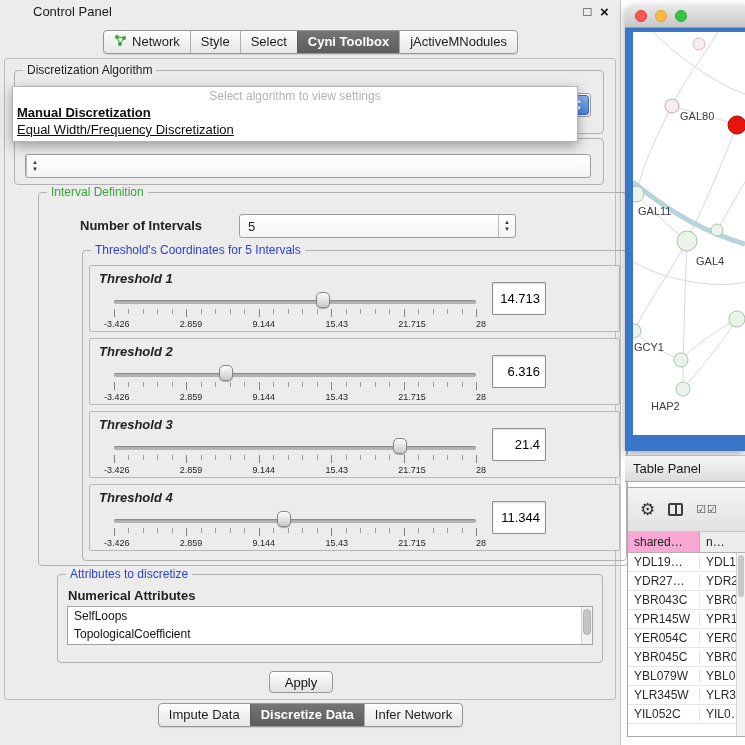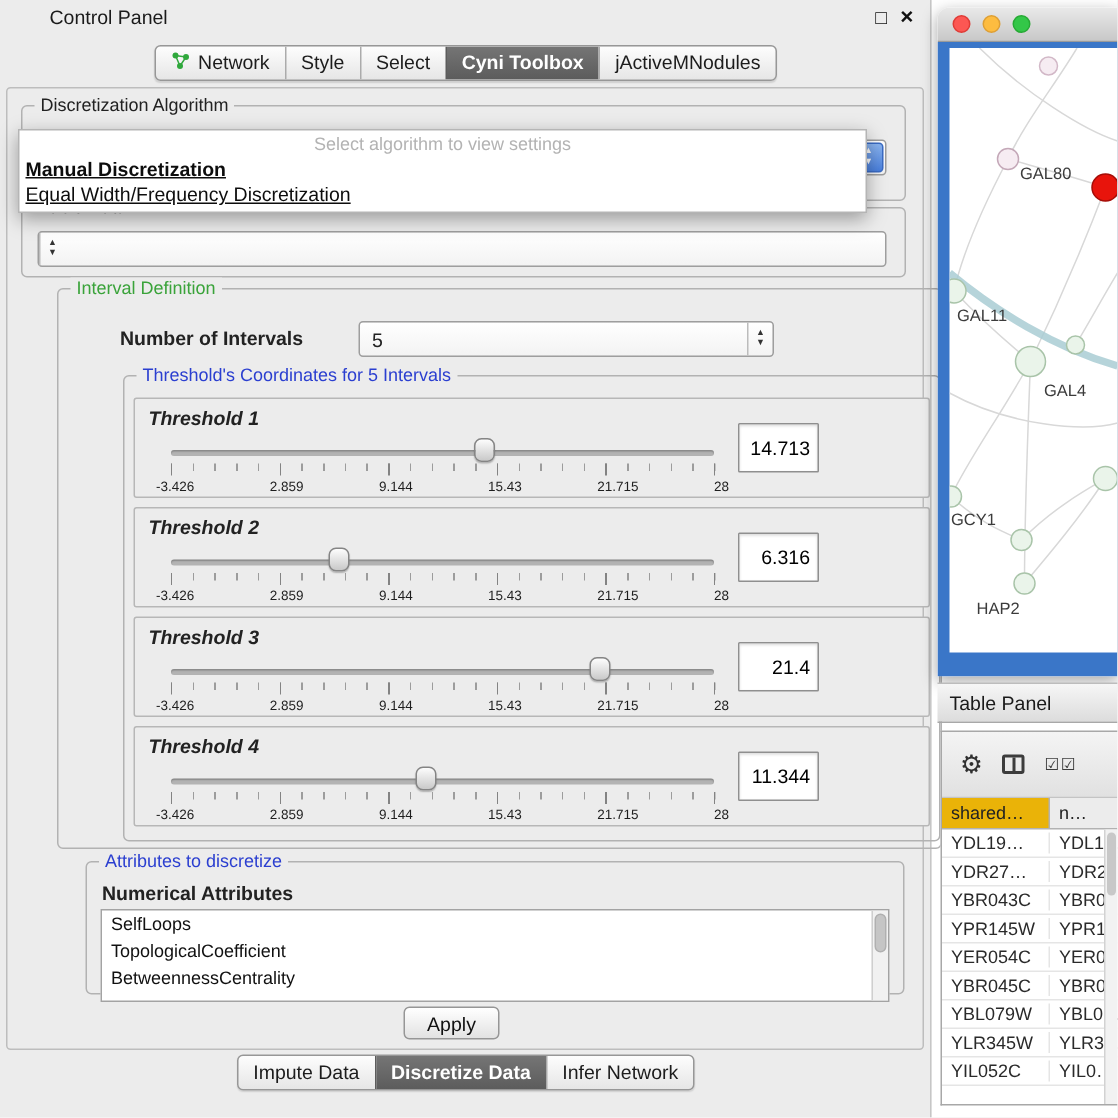--- a/index.html
+++ b/index.html
@@ -80,21 +80,21 @@
     background-image:repeating-linear-gradient(90deg,#838383,#838383 1px,transparent 1px,transparent 72.4px); }
   .scale-labels { position:absolute; left:-10px; width:382px; top:28px;
     display:flex; justify-content:space-between; font-size:9px; color:#1e1e1e; }
   .th-value { position:absolute; left:402px; top:16px; width:54px; height:33px;
     background:#fff; border:1px solid #8f8f8f; border-radius:1px; font-size:13px;
     font-family:"Liberation Sans",sans-serif; text-align:right; padding:0 5px;
     box-shadow:inset 0 1px 2px rgba(0,0,0,.15); }
 
   .attr-group { left:52px; top:515px; width:546px; height:89px; }
   .attr-label { position:absolute; left:10px; top:13px; font-size:13px; font-weight:bold; }
-  .attr-list { position:absolute; left:9px; right:9px; top:31px; height:62px;
+  .attr-list { position:absolute; left:9px; right:9px; top:31px; height:39px;
     background:#fff; border:1px solid #a3a3a3; overflow:hidden; padding-right:12px; }
   .attr-item { font-size:12px; padding:1px 6px; line-height:16px; color:#111; white-space:nowrap; }
   .attr-scroll { position:absolute; right:0; top:0; bottom:0; width:11px;
     background:#f1f1f1; border-left:1px solid #cfcfcf; }
   .attr-thumb { margin:2px 1px; height:26px; background:#c5c5c5; border-radius:4px; border:1px solid #b0b0b0; }
 
   .apply-btn { position:absolute; left:264px; top:612px; width:64px; height:22px;
     background:linear-gradient(#ffffff,#e2e2e2); border:1px solid #969696; border-radius:4px;
     font-size:13px; font-family:"Liberation Sans",sans-serif; color:#111; }
 
@@ -120,21 +120,21 @@
   .tp-body { position:absolute; left:627px; top:487px; width:118px; height:250px;
     background:#fff; border:1px solid #a8a8a8; border-right:none; overflow:hidden; }
   .tp-toolbar { height:44px; background:linear-gradient(#f4f4f4,#e1e1e1); border-bottom:1px solid #c4c4c4;
     display:flex; align-items:center; gap:13px; padding-left:12px; }
   .gear { font-size:17px; color:#303030; line-height:1; }
   .cols-icon { width:15px; height:13px; border:2px solid #3c3c3c; border-radius:2px; display:inline-block; position:relative; }
   .cols-icon span { position:absolute; left:45%; top:0; bottom:0; width:0; border-left:2px solid #3c3c3c; }
   .checks { font-size:11px; color:#3c3c3c; letter-spacing:1px; }
   .tp-headrow { display:flex; height:21px; border-bottom:1px solid #b2b2b2; font-size:12px; }
   .tp-hcell { display:flex; align-items:center; padding-left:6px; color:#222; }
-  .tp-hcell.c1 { width:72px; background:#eab308; border-right:1px solid #b2b2b2; }
+  .tp-hcell.c1 { width:72px; background:#f9a8d4; border-right:1px solid #b2b2b2; }
   .tp-hcell.c2 { flex:1; background:#ececec; }
   .tp-row { display:flex; height:19px; border-bottom:1px solid #e5e5e5; font-size:12px; align-items:center; }
   .tp-cell1 { width:72px; padding-left:6px; border-right:1px solid #e5e5e5; color:#2a2a2a;
     white-space:nowrap; overflow:hidden; }
   .tp-cell2 { flex:1; padding-left:6px; color:#2a2a2a; white-space:nowrap; overflow:hidden; }
   .tp-scroll { position:absolute; right:0; top:65px; bottom:0; width:9px;
     background:#f2f2f2; border-left:1px solid #d2d2d2; }
   .tp-thumb { margin:2px 1px; height:42px; background:#c8c8c8; border-radius:4px; }
 </style>
 </head>

